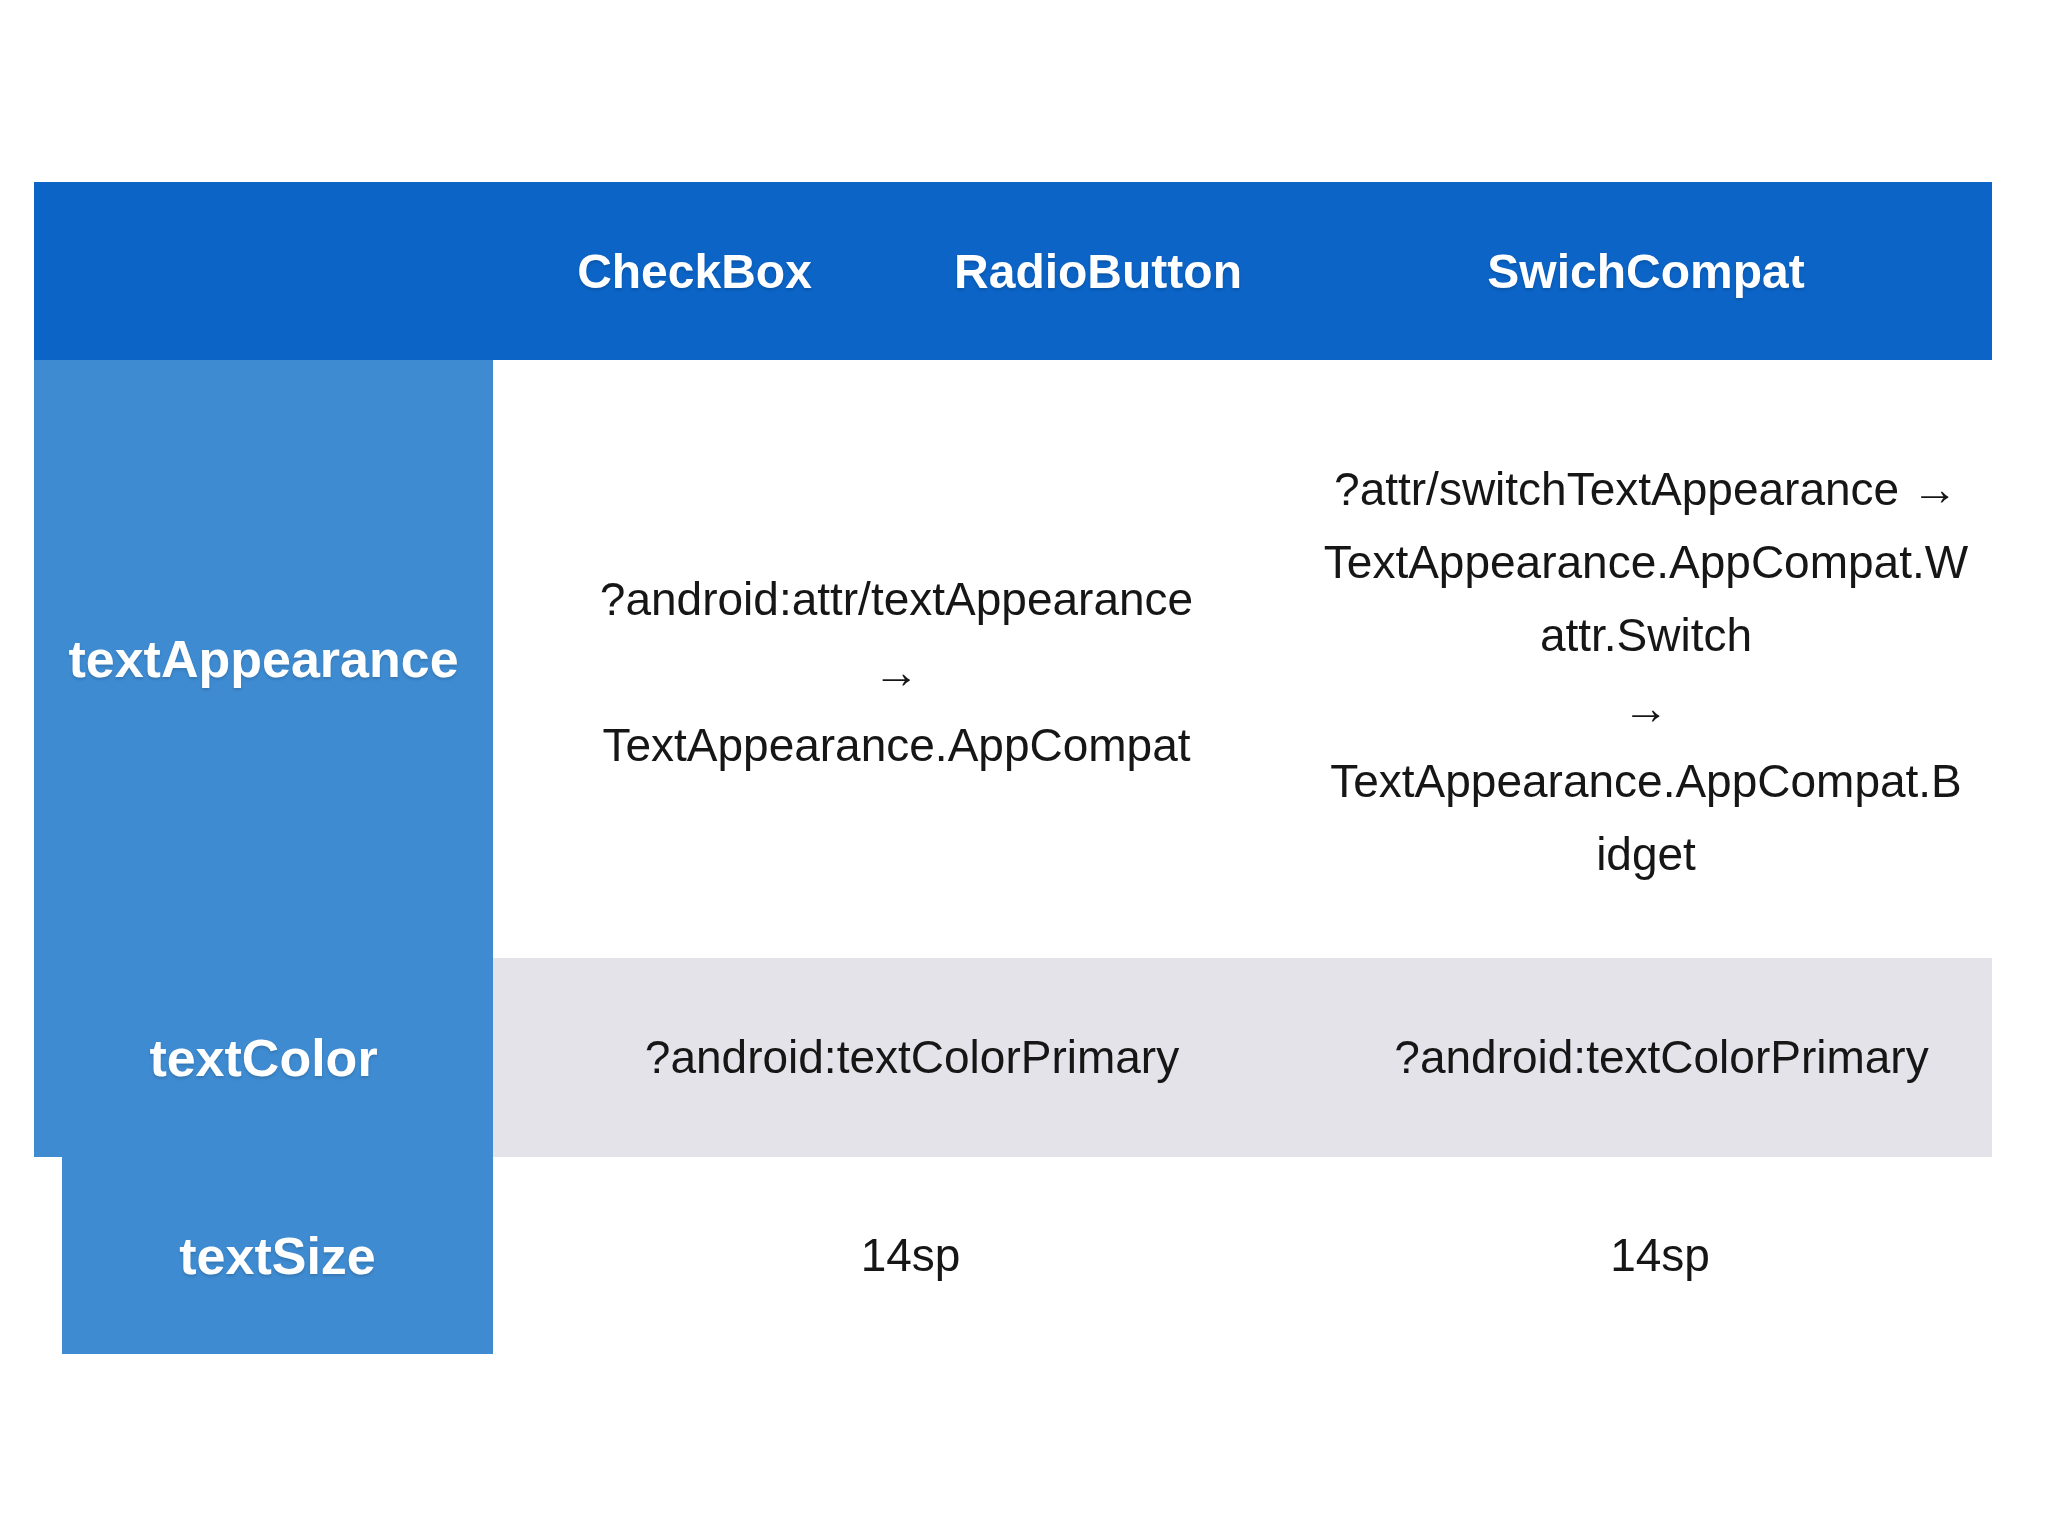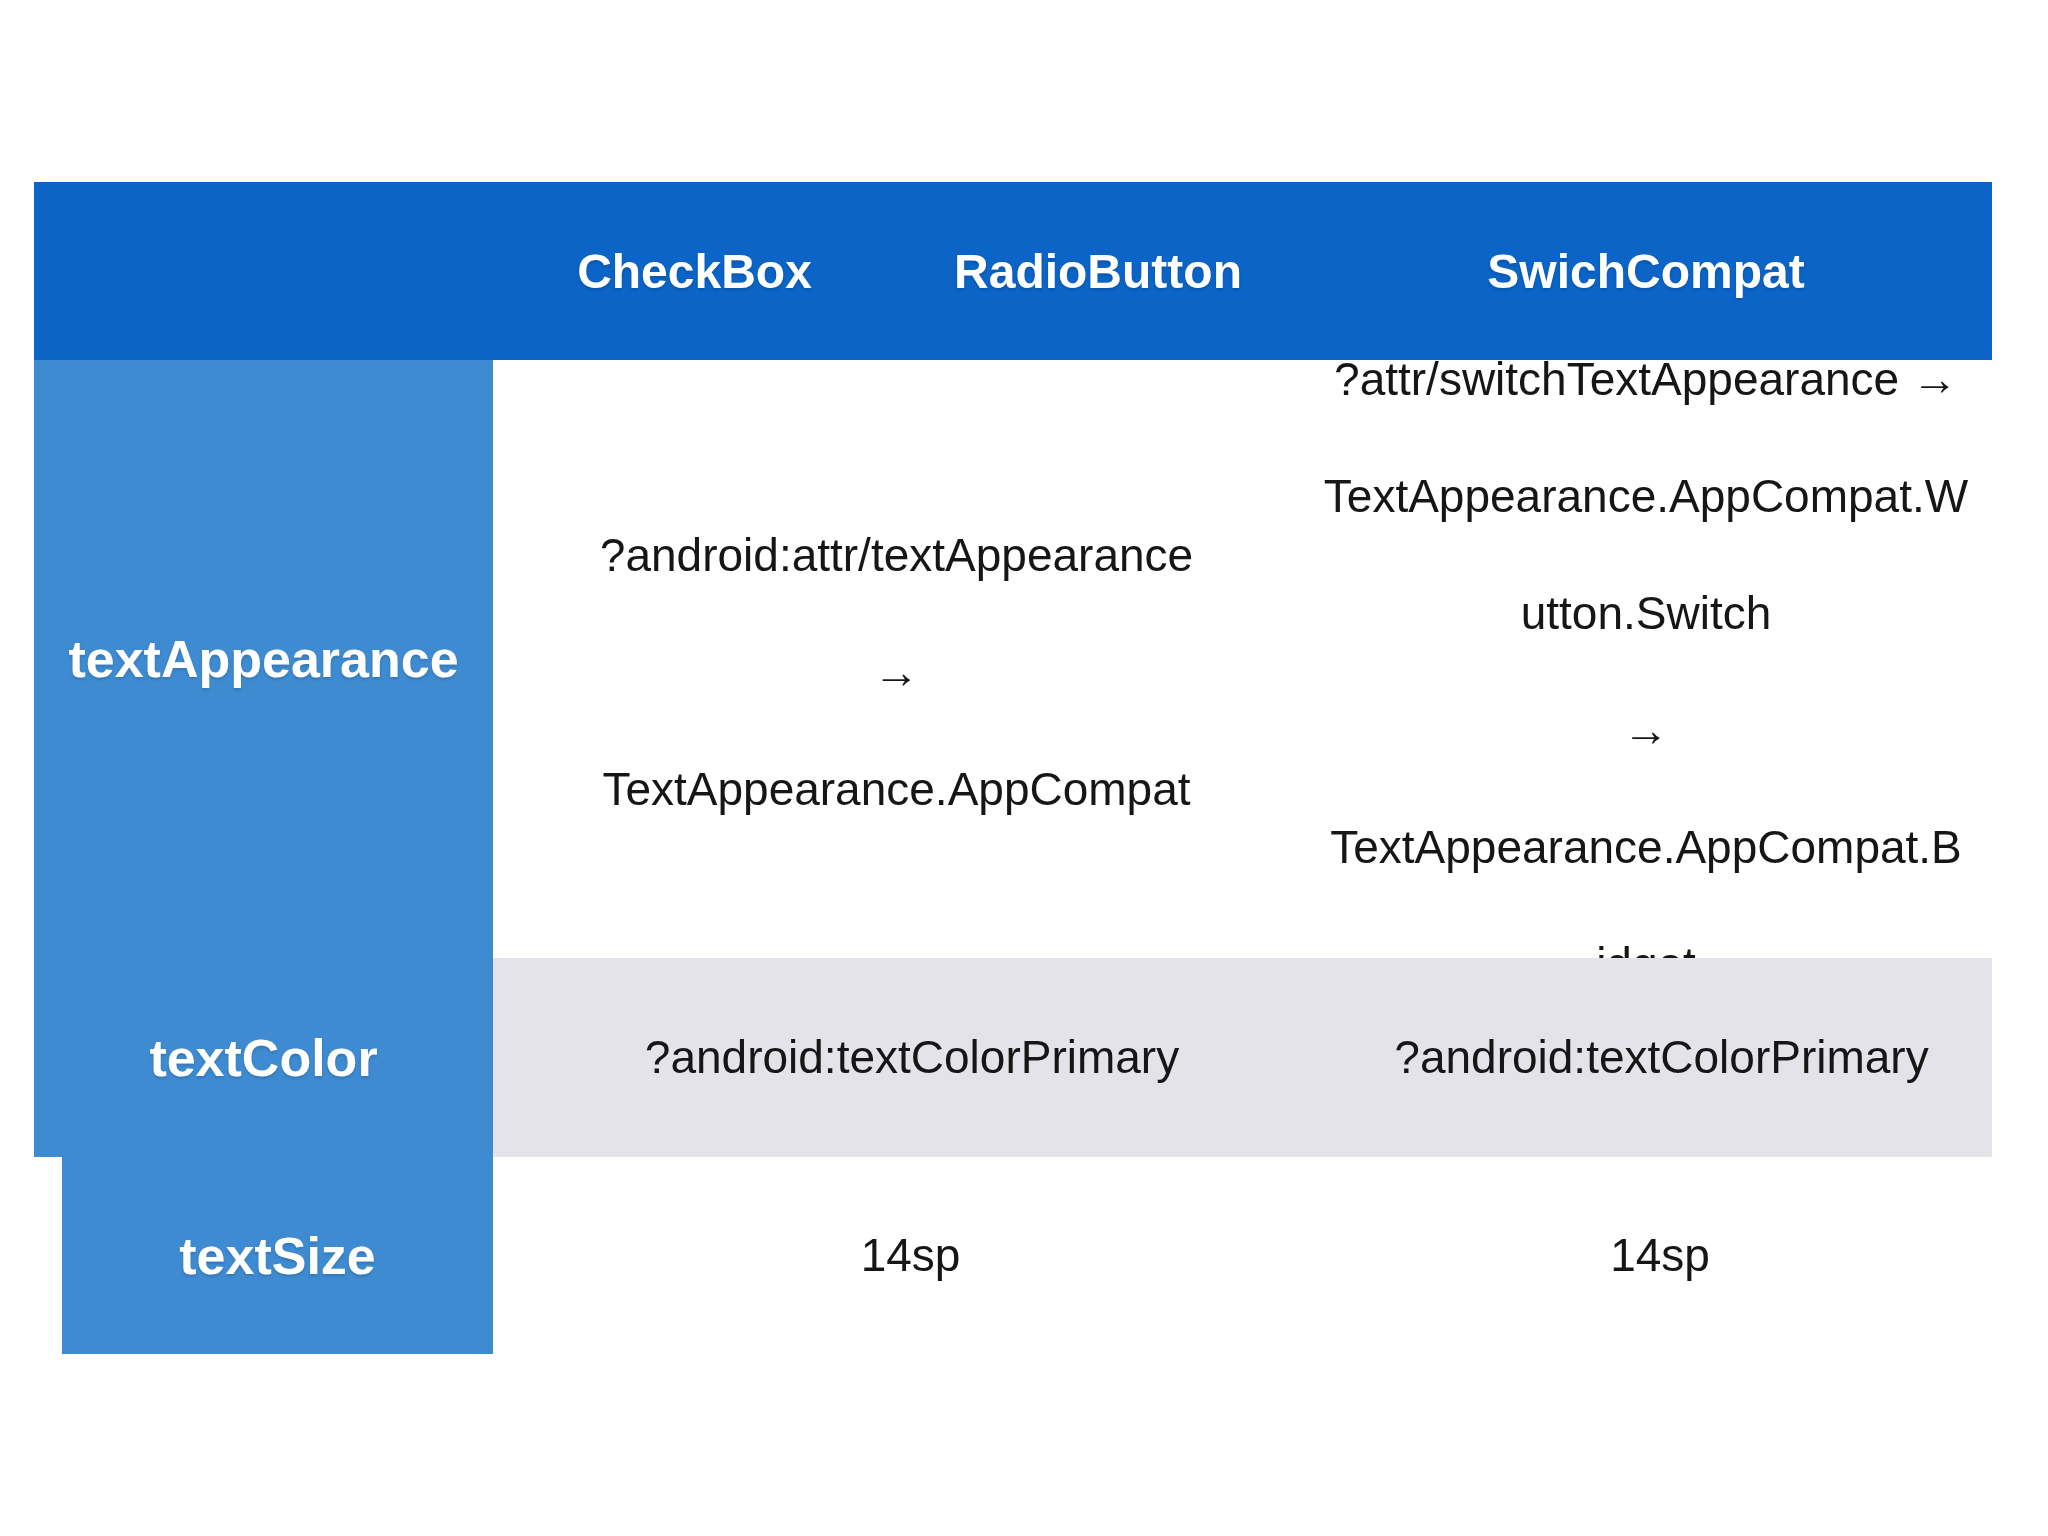--- a/index.html
+++ b/index.html
@@ -60,21 +60,20 @@
   .cell {
     background: var(--body-bg, #ffffff);
     color: var(--body-text, #161616);
     font-size: 46px;
     line-height: 73px;
     display: flex;
     flex-direction: column;
     align-items: center;
     justify-content: center;
     text-align: center;
-    gap: 44px;
   }
   .cell.tall { padding-top: 26px; }
   .cell.gray { background: var(--row-alt-bg, #e3e3e9); padding-left: 31px; }
   .line { white-space: nowrap; }
 </style>
 </head>
 <body>
 
 <div class="comparison-table">
 
@@ -85,21 +84,21 @@
 
   <div class="rowlabel r2 c1">textAppearance</div>
   <div class="cell tall r2 c23">
     <div class="line">?android:attr/textAppearance</div>
     <div class="line">→</div>
     <div class="line">TextAppearance.AppCompat</div>
   </div>
   <div class="cell tall r2 c4">
     <div class="line">?attr/switchTextAppearance →</div>
     <div class="line">TextAppearance.AppCompat.W</div>
-    <div class="line">utton.Switch</div>
+    <div class="line">attr.Switch</div>
     <div class="line">→</div>
     <div class="line">TextAppearance.AppCompat.B</div>
     <div class="line">idget</div>
   </div>
 
   <div class="rowlabel r3 c1">textColor</div>
   <div class="cell gray r3 c23">
     <div class="line">?android:textColorPrimary</div>
   </div>
   <div class="cell gray r3 c4">

